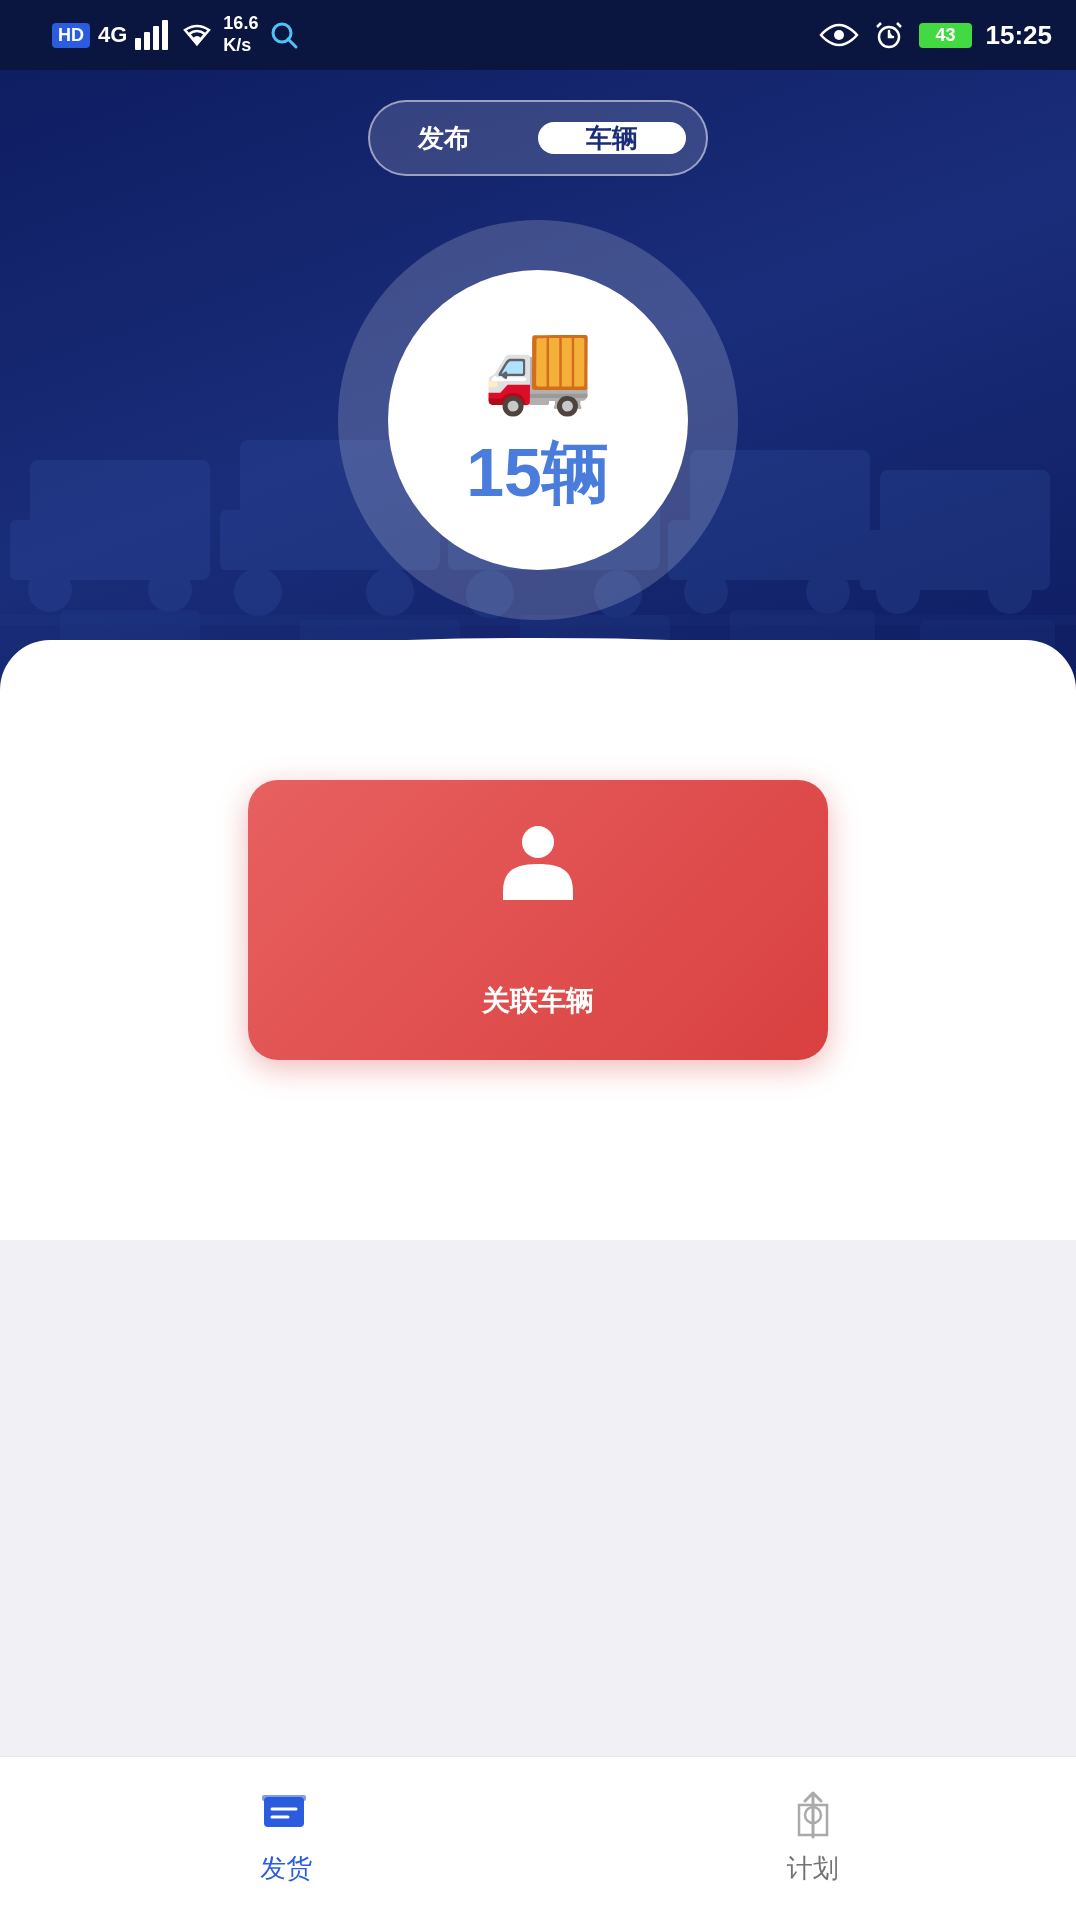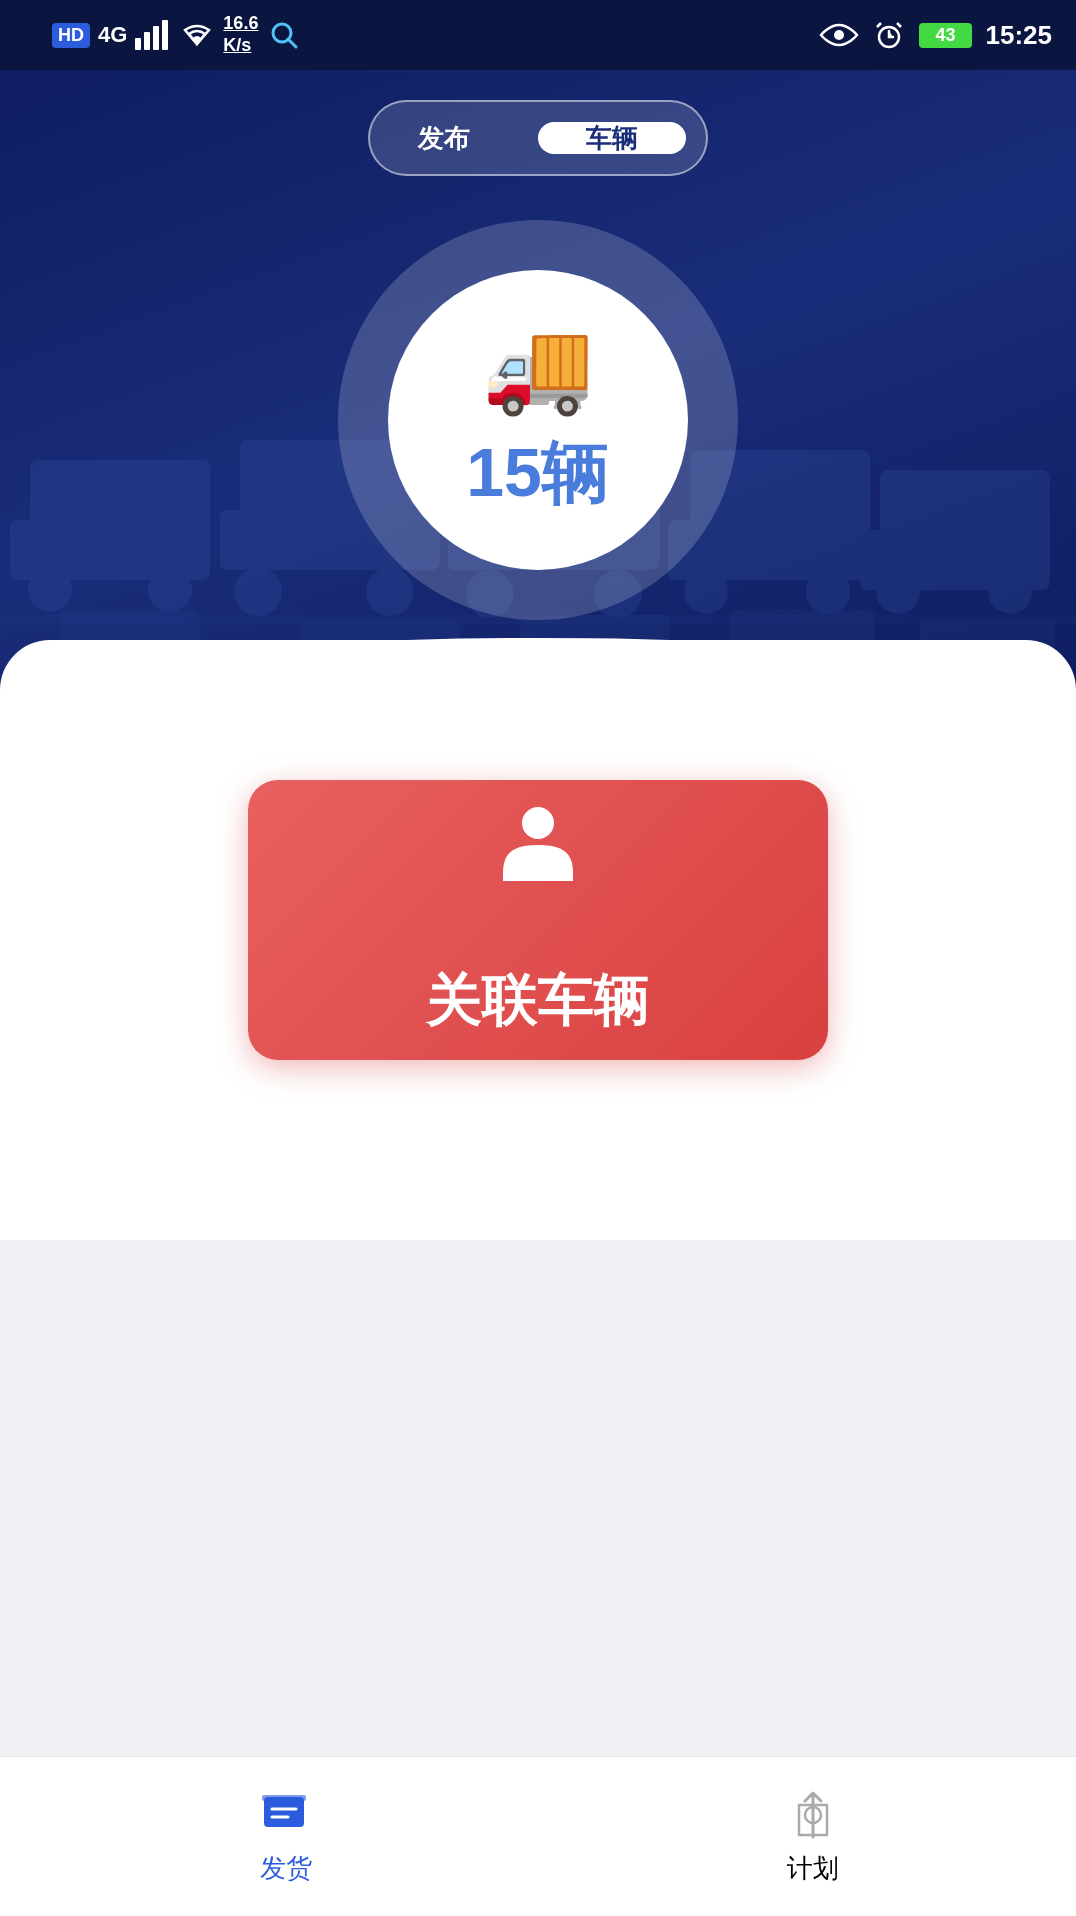--- a/index.html
+++ b/index.html
@@ -194,21 +194,21 @@
       flex-direction: column;
       align-items: center;
       justify-content: center;
       gap: 24px;
       cursor: pointer;
       margin: 0 auto;
       margin-top: 40px;
       box-shadow: 0 8px 30px rgba(220, 80, 80, 0.4);
     }
     .action-btn-label {
-      font-size: 56px;
+      font-size: 28px;
       font-weight: 600;
       color: white;
       margin-top: 48px;
     }
 
     
     .person-icon {
       width: 90px;
       height: 90px;
       fill: white;
@@ -232,21 +232,21 @@
     .nav-item {
       display: flex;
       flex-direction: column;
       align-items: center;
       gap: 8px;
       cursor: pointer;
       flex: 1;
     }
     .nav-label {
       font-size: 26px;
-      color: #000000;
+      color: #737373;
     }
     .nav-label.active {
       color: #2a5cdd;
     }
     .nav-icon {
       width: 56px;
       height: 56px;
     }
 
     
@@ -271,21 +271,21 @@
       <rect x="0" y="18" width="6" height="12" rx="1"></rect>
       <rect x="9" y="12" width="6" height="18" rx="1"></rect>
       <rect x="18" y="6" width="6" height="24" rx="1"></rect>
       <rect x="27" y="0" width="6" height="30" rx="1"></rect>
     </svg>
     <svg width="36" height="30" viewBox="0 0 36 30" fill="white">
       <path d="M18 24 L22 18 Q18 14 14 18 Z" fill="white"></path>
       <path d="M18 24 L26 14 Q18 8 10 14 Z" fill="none" stroke="white" stroke-width="2.5"></path>
       <path d="M18 24 L30 10 Q18 2 6 10 Z" fill="none" stroke="white" stroke-width="2.5"></path>
     </svg>
-    <span style="font-size:18px;line-height:1.2;text-decoration:underline;">16.6<br>K/s</span>
+    <span style="font-size:18px;line-height:1.2;">16.6<br>K/s</span>
     <svg width="36" height="36" viewBox="0 0 36 36" fill="none">
       <circle cx="16" cy="16" r="9" stroke="#4fc3f7" stroke-width="3" fill="none"></circle>
       <line x1="22" y1="22" x2="30" y2="30" stroke="#4fc3f7" stroke-width="3" stroke-linecap="round"></line>
     </svg>
   </div>
   <div class="status-right">
     <svg width="40" height="28" viewBox="0 0 40 28" fill="white">
       <path d="M20 4C10 4 2 14 2 14s8 10 18 10 18-10 18-10S30 4 20 4z" fill="none" stroke="white" stroke-width="2.5"></path>
       <circle cx="20" cy="14" r="5" fill="white"></circle>
     </svg>

